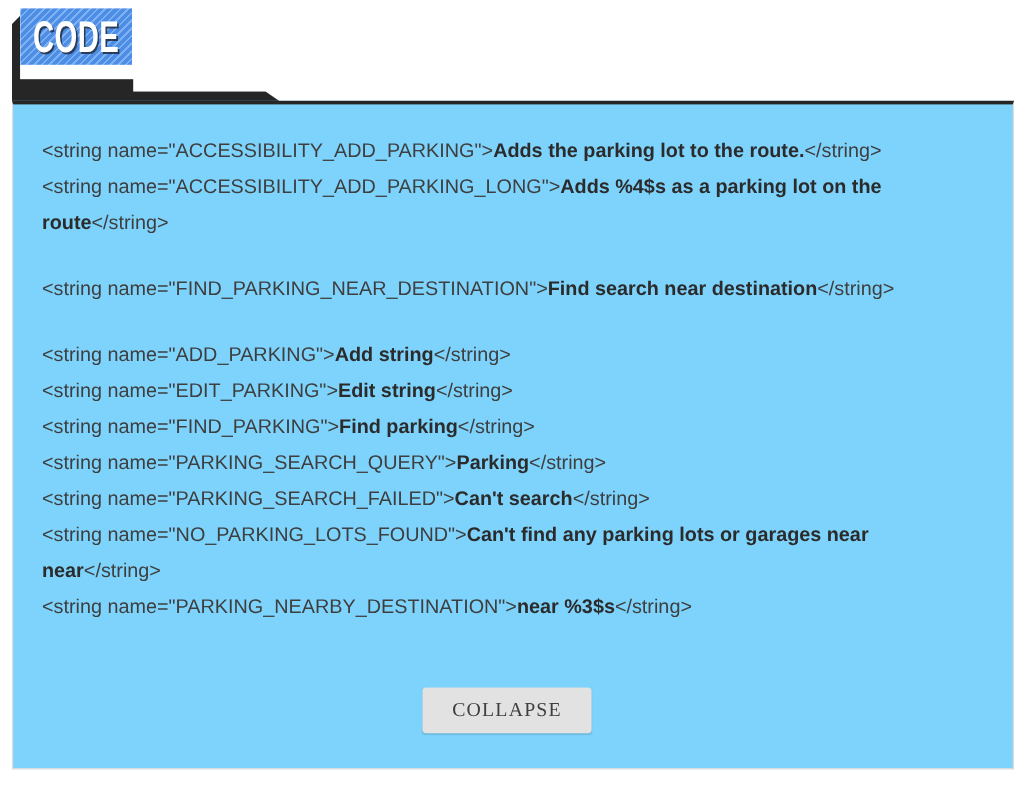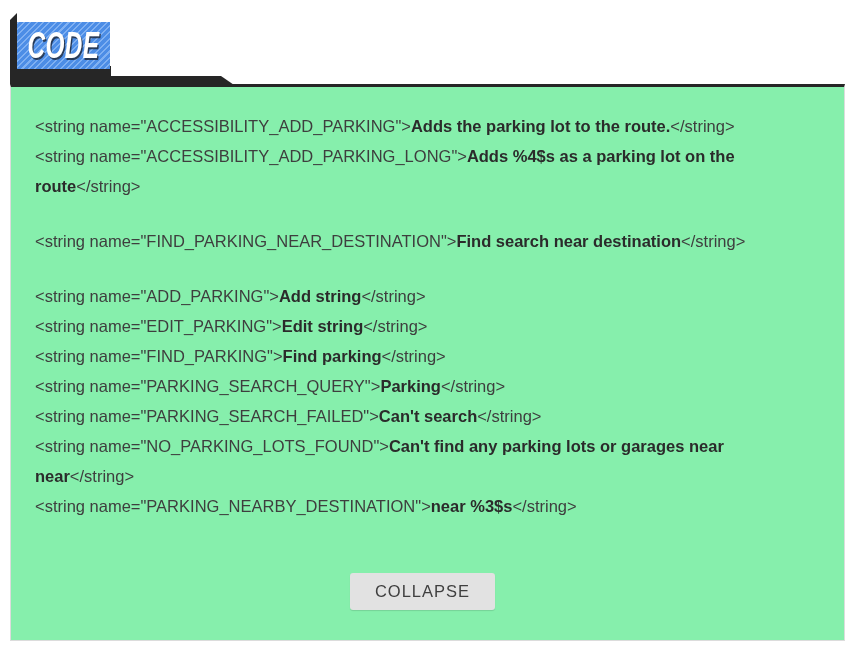--- a/index.html
+++ b/index.html
@@ -32,57 +32,57 @@
   .badge-underlay{
     position:absolute;left:10px;top:66px;width:101px;height:21px;
     background:var(--bar-dark);
   }
   .badge-ribbon{
     position:absolute;left:10px;top:76px;width:227px;height:11px;
     background:var(--bar-dark);
     clip-path:polygon(0 0,211px 0,100% 100%,0 100%);
   }
   .badge-blue{
-    position:absolute;left:17px;top:22px;width:93px;height:47px;
+    position:absolute;left:17px;top:7px;width:93px;height:47px;
     background:repeating-linear-gradient(135deg,
       var(--badge-blue-stripe) 0 1.5px,
       var(--badge-blue) 1.5px 4.5px);
-    display:flex;align-items:center;justify-content:center;font-style:italic;
+    display:flex;align-items:center;justify-content:center;
   }
   .badge-label{
     display:inline-block;
     font-size:37px;font-weight:700;line-height:1;
     color:var(--badge-label-color);
     transform:scaleX(0.66);
     letter-spacing:0.5px;
     text-shadow:2px 2px 0 rgba(28,36,52,0.8);
   }
 
   
   .content-box{
     position:absolute;left:10px;top:84px;width:835px;height:557px;
-    background:#86efac;
+    background:#7dd3fc;
     border:1px solid var(--box-border);
     border-top:3px solid var(--bar-dark);
     padding:24px 34px 0 24px;
   }
   .xml-entry{
     font-size:16.5px;line-height:30px;
     color:var(--text-regular);
     white-space:nowrap;
   }
   .tag-text{font-weight:400;}
   .string-value{font-weight:700;color:var(--text-bold);}
   .code-group + .code-group{margin-top:25px;}
 
   
   .button-row{text-align:center;margin-top:52px;}
   .collapse-button{
     display:inline-block;
-    font-family:Liberation Sans, sans-serif;
+    font-family:Liberation Serif, serif;
     font-size:16.5px;letter-spacing:1px;
     color:var(--button-text);
     background:var(--button-bg);
     border:none;border-radius:3px;
     padding:9px 25px;
     box-shadow:0 1px 1px rgba(0,0,0,0.12);
     cursor:pointer;
   }
 </style>
 </head>

